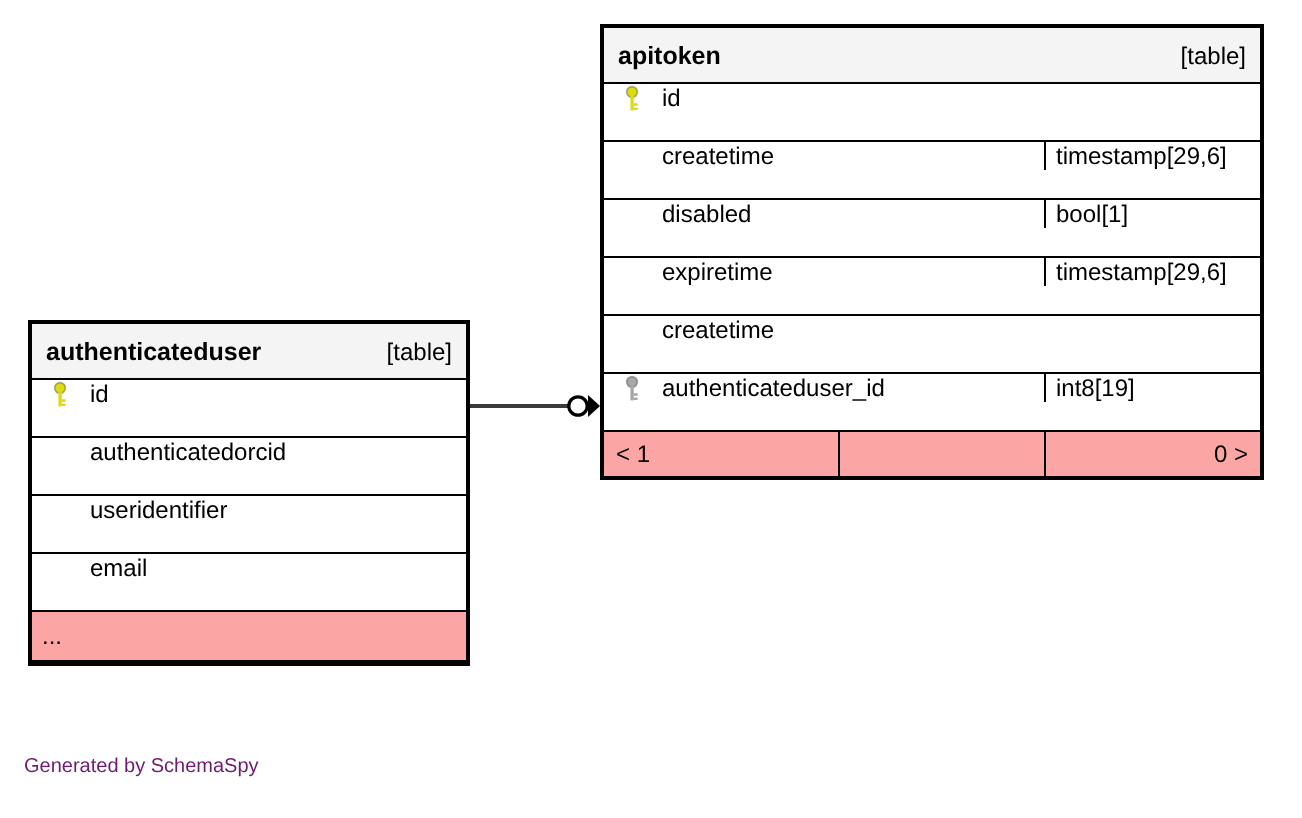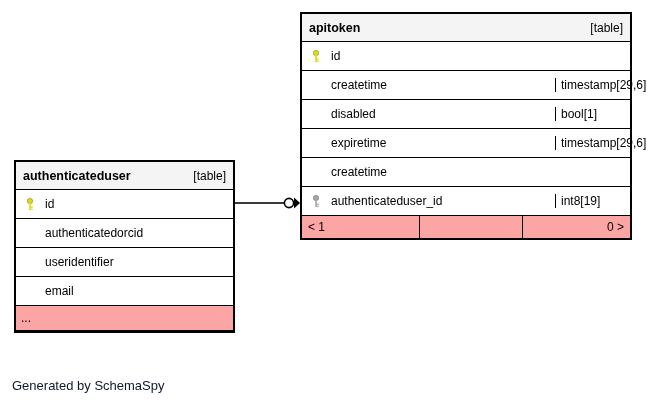--- a/index.html
+++ b/index.html
@@ -25,25 +25,24 @@
     align-items: center;
     height: 28px;
     padding: 0 7px;
     background: var(--header-bg, #f4f4f4);
     border-bottom: 1px solid var(--border, #000);
   }
   .tname { font-weight: bold; font-size: 12.5px; }
   .tbadge { font-size: 12px; }
   .trow {
     display: flex;
-    align-items: center;
+    align-items: flex-start;
     height: 29px;
     border-bottom: 1px solid var(--border, #000);
     background: #fff;
-    gap: 33px;
   }
   .leftpart { display: flex; align-items: center; flex: 1; }
   .apitoken-table .leftpart { flex: none; width: 220px; }
   .keycell {
     width: 16px;
     margin-left: 6px;
     display: flex;
     align-items: center;
     justify-content: center;
   }
@@ -75,22 +74,22 @@
   .authuser-table .f-b { width: 52px; }
   .authuser-table .f-c { flex: 1; }
   .key-icon svg .khead { stroke: rgba(0,0,0,0.30); stroke-width: 0.8; }
   .key-primary { color: var(--primary-key, #dcdc14); }
   .key-foreign { color: var(--foreign-key, #a8a8a8); }
   .connector { position: absolute; left: 235px; top: 194px; }
   .credit {
     position: absolute;
     left: 12px;
     top: 378px;
-    font-size: 13px;
-    color: #0f172a;
+    font-size: 10px;
+    color: #701a75;
   }
 </style>
 </head>
 <body>
 
 <div class="canvas">
 
   <div class="db-table authuser-table" style="left:14px; top:160px; width:221px;">
     <div class="thead">
       <span class="tname">authenticateduser</span>

